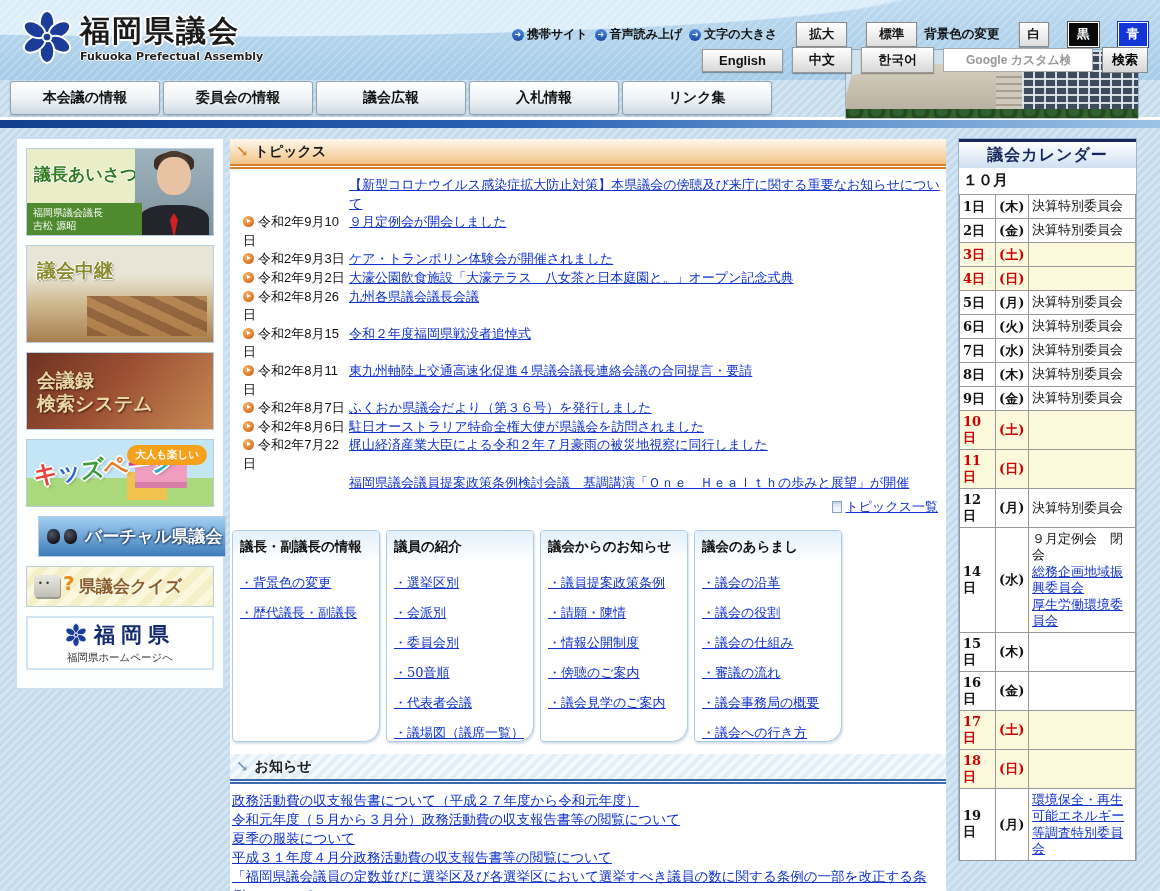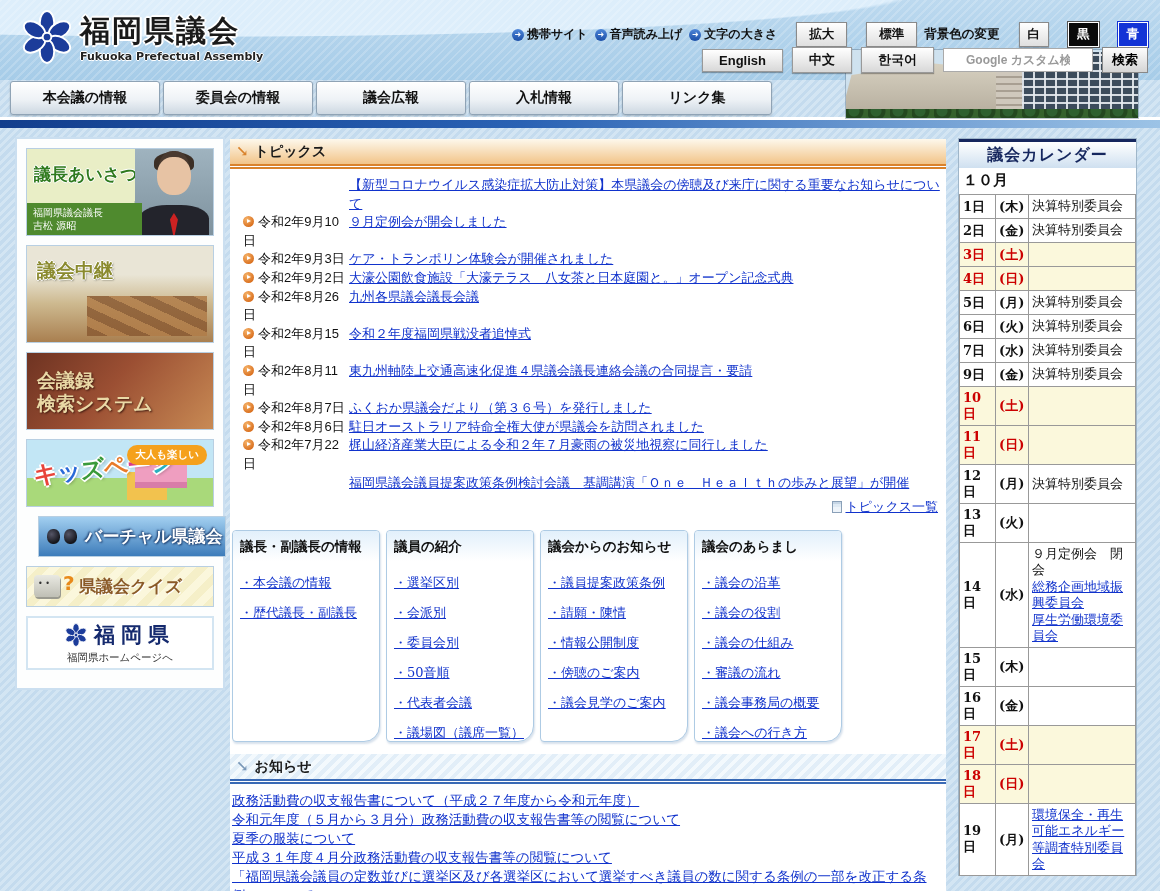--- a/index.html
+++ b/index.html
@@ -353,21 +353,21 @@
         </div>
       </div>
 
     <div class="t-more">
       <span class="docicon"></span><a class="lnk">トピックス一覧</a>
     </div>
 
     <div class="mrow" id="menu-boxes">
         <div class="mbox">
           <h3>議長・副議長の情報</h3>
-          <a class="lnk mlnk">・本会議の情報</a>
+          <a class="lnk mlnk">・背景色の変更</a>
           <a class="lnk mlnk">・歴代議長・副議長</a>
         </div>
         <div class="mbox">
           <h3>議員の紹介</h3>
           <a class="lnk mlnk">・選挙区別</a>
           <a class="lnk mlnk">・会派別</a>
           <a class="lnk mlnk">・委員会別</a>
           <a class="lnk mlnk">・50音順</a>
           <a class="lnk mlnk">・代表者会議</a>
           <a class="lnk mlnk">・議場図（議席一覧）</a>
@@ -453,20 +453,27 @@
             </td>
           </tr>
           <tr>
             <td class="cd">7日</td>
             <td class="cw">(水)</td>
             <td class="ce">
               <div>決算特別委員会</div>
             </td>
           </tr>
           <tr>
+            <td class="cd">8日</td>
+            <td class="cw">(木)</td>
+            <td class="ce">
+              <div>決算特別委員会</div>
+            </td>
+          </tr>
+          <tr>
             <td class="cd">9日</td>
             <td class="cw">(金)</td>
             <td class="ce">
               <div>決算特別委員会</div>
             </td>
           </tr>
           <tr class="holiday">
             <td class="cd">10日</td>
             <td class="cw">(土)</td>
             <td class="ce"></td>
@@ -477,25 +484,20 @@
             <td class="ce"></td>
           </tr>
           <tr>
             <td class="cd">12日</td>
             <td class="cw">(月)</td>
             <td class="ce">
               <div>決算特別委員会</div>
             </td>
           </tr>
           <tr>
-            <td class="cd">13日</td>
-            <td class="cw">(火)</td>
-            <td class="ce"></td>
-          </tr>
-          <tr>
             <td class="cd">14日</td>
             <td class="cw">(水)</td>
             <td class="ce">
               <div>９月定例会　閉会</div>
               <a class="lnk">総務企画地域振興委員会</a>
               <a class="lnk">厚生労働環境委員会</a>
             </td>
           </tr>
           <tr>
             <td class="cd">15日</td>

